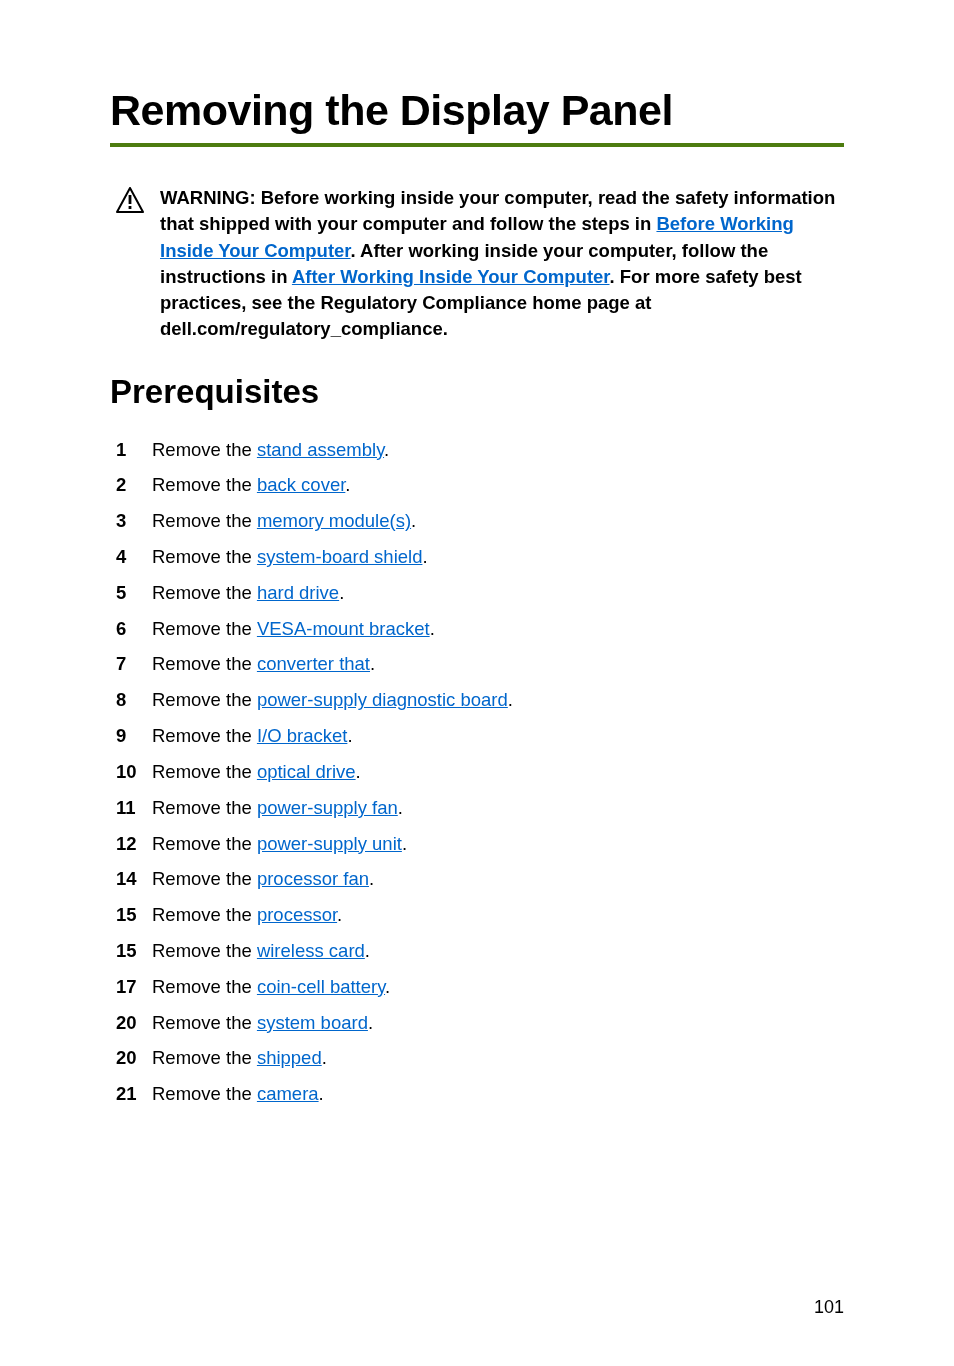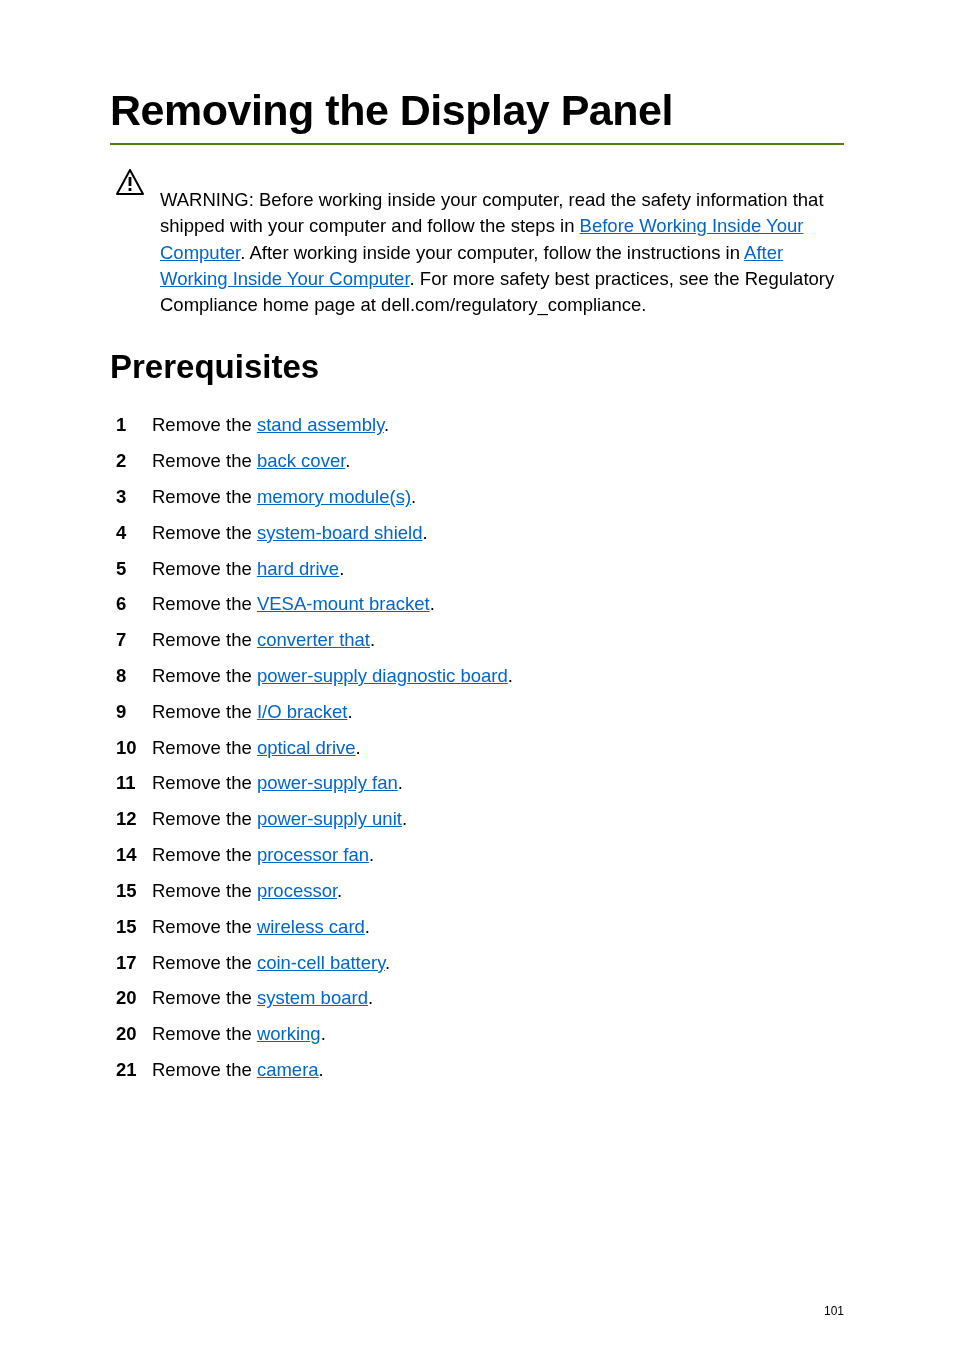--- a/index.html
+++ b/index.html
@@ -16,39 +16,38 @@
     color: #000000;
   }
   .page {
     padding: 86px 110px 0 110px;
   }
   .page-title {
     font-size: 43px;
     font-weight: 700;
     letter-spacing: -0.5px;
     padding-bottom: 8px;
-    border-bottom: 2px solid #4d7c0f;
-    margin-bottom: 22px;
+    border-bottom: 4px solid #4d7c0f;
+    margin-bottom: 38px;
   }
   .warning-block {
     display: flex;
     align-items: flex-start;
     gap: 16px;
     margin-bottom: 28px;
     padding-left: 6px;
   }
   .warning-icon {
     flex: 0 0 auto;
     margin-top: 2px;
   }
   .warning-text {
     font-size: 18.5px;
-    font-weight: 400;
+    font-weight: 700;
     line-height: 1.42;
-    margin-top: 20px;
   }
   .link {
     color: #0066cc;
     text-decoration: underline;
   }
   .section-heading {
     font-size: 33px;
     font-weight: 700;
     margin-top: 30px;
     margin-bottom: 26px;
@@ -69,21 +68,21 @@
     flex: 0 0 36px;
     font-weight: 700;
   }
   .prereq-text {
     flex: 1 1 auto;
   }
   .page-number {
     position: absolute;
     bottom: 48px;
     right: 110px;
-    font-size: 12px;
+    font-size: 18px;
   }
 </style>
 </head>
 <body>
 
 <div class="page">
 
   <h1 class="page-title">Removing the Display Panel</h1>
 
   <div class="warning-block">
@@ -165,21 +164,21 @@
     <li class="prereq-item">
         <span class="prereq-num">17</span>
         <span class="prereq-text"><span>Remove the </span><a class="link" href="#">coin-cell battery</a><span>.</span></span>
       </li>
     <li class="prereq-item">
         <span class="prereq-num">20</span>
         <span class="prereq-text"><span>Remove the </span><a class="link" href="#">system board</a><span>.</span></span>
       </li>
     <li class="prereq-item">
         <span class="prereq-num">20</span>
-        <span class="prereq-text"><span>Remove the </span><a class="link" href="#">working</a><span>.</span></span>
+        <span class="prereq-text"><span>Remove the </span><a class="link" href="#">shipped</a><span>.</span></span>
       </li>
     <li class="prereq-item">
         <span class="prereq-num">21</span>
         <span class="prereq-text"><span>Remove the </span><a class="link" href="#">camera</a><span>.</span></span>
       </li>
   </ol>
 
 </div>
 
 <div class="page-number">101</div>

